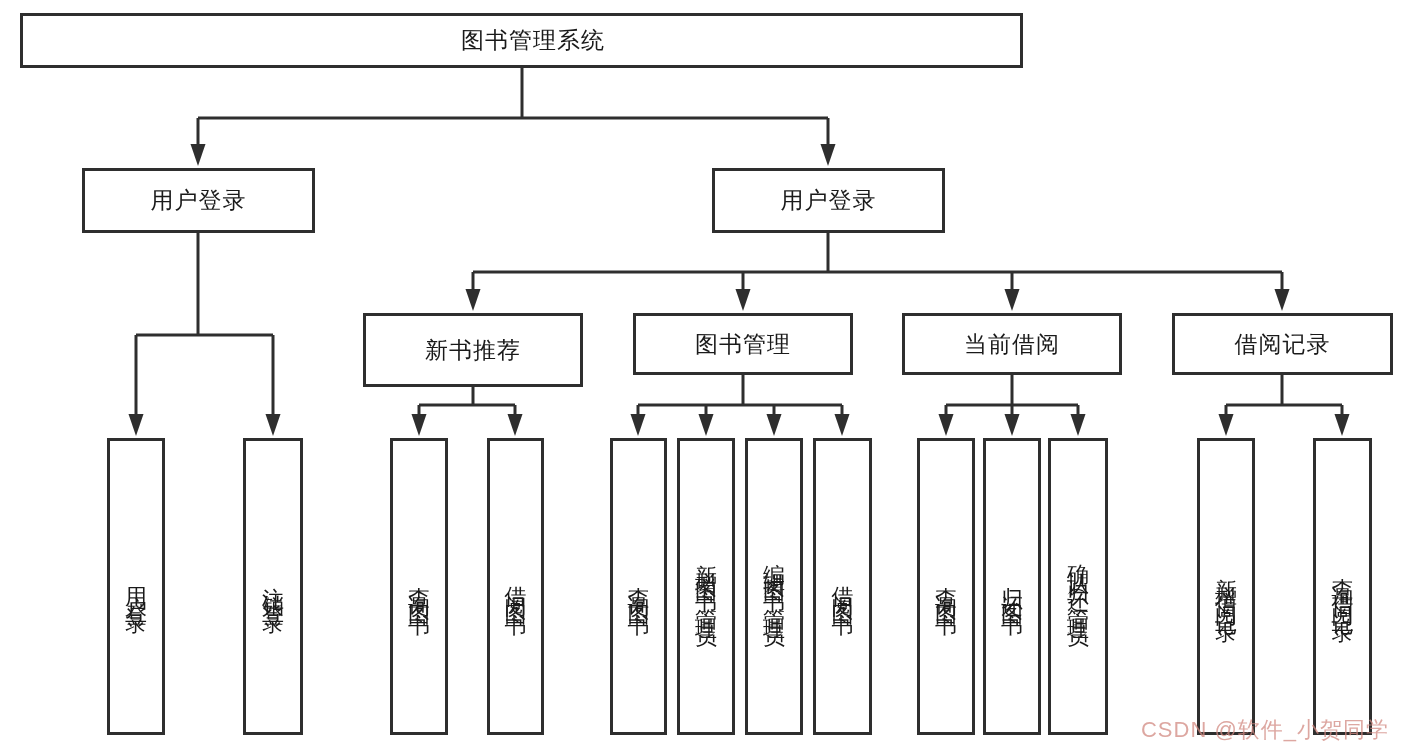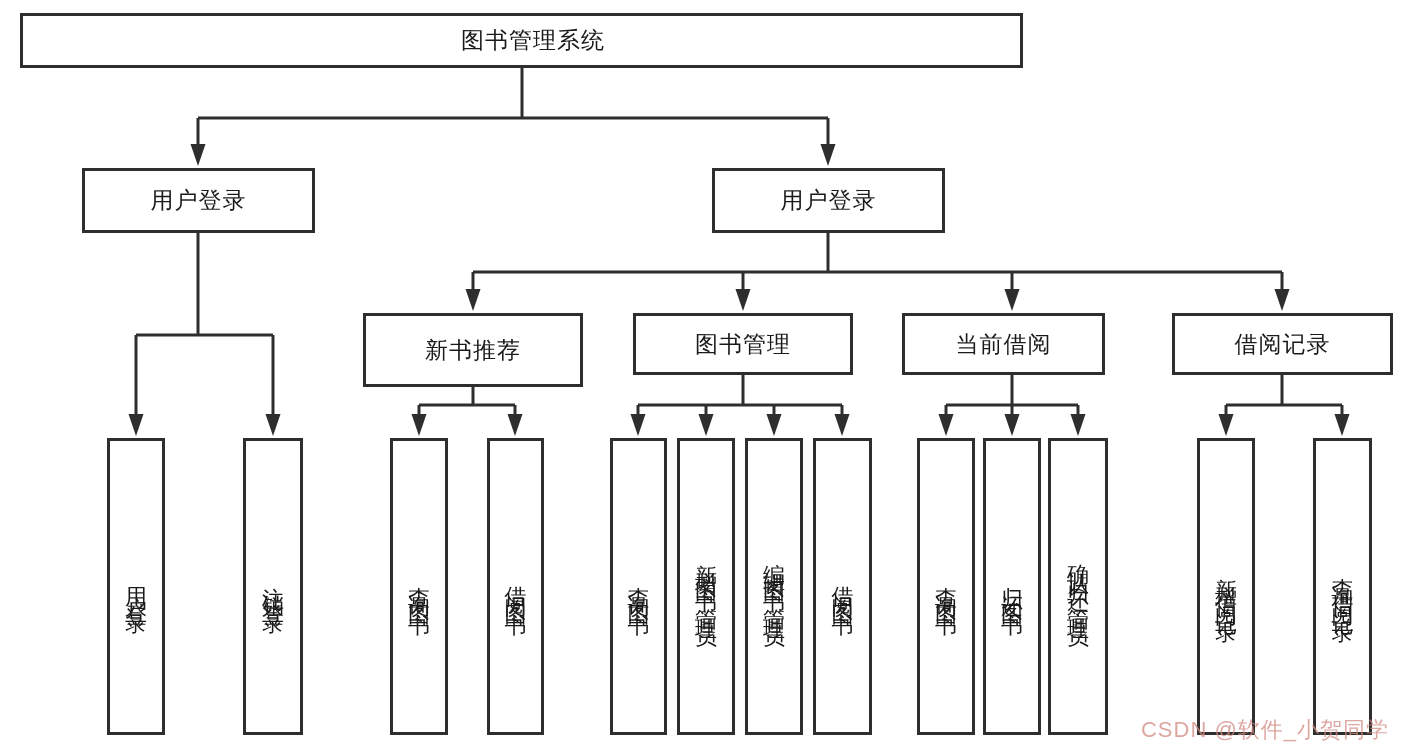--- a/index.html
+++ b/index.html
@@ -105,21 +105,21 @@
   <div class="node" style="left:712px;top:168px;width:233px;height:65px;">
     <span class="lbl">用户登录</span>
   </div>
 
   <div class="node" style="left:363px;top:313px;width:220px;height:74px;">
     <span class="lbl">新书推荐</span>
   </div>
   <div class="node" style="left:633px;top:313px;width:220px;height:62px;">
     <span class="lbl">图书管理</span>
   </div>
-  <div class="node" style="left:902px;top:313px;width:203px;height:62px;justify-content:center;">
+  <div class="node" style="left:902px;top:313px;width:220px;height:62px;justify-content:center;">
     <span class="lbl">当前借阅</span>
   </div>
   <div class="node" style="left:1172px;top:313px;width:221px;height:62px;">
     <span class="lbl">借阅记录</span>
   </div>
 
   <div class="node leaf" style="left:107px;top:438px;width:58px;height:297px;">
     <span class="lbl">用户登录</span>
   </div>
   <div class="node leaf" style="left:243px;top:438px;width:60px;height:297px;">

